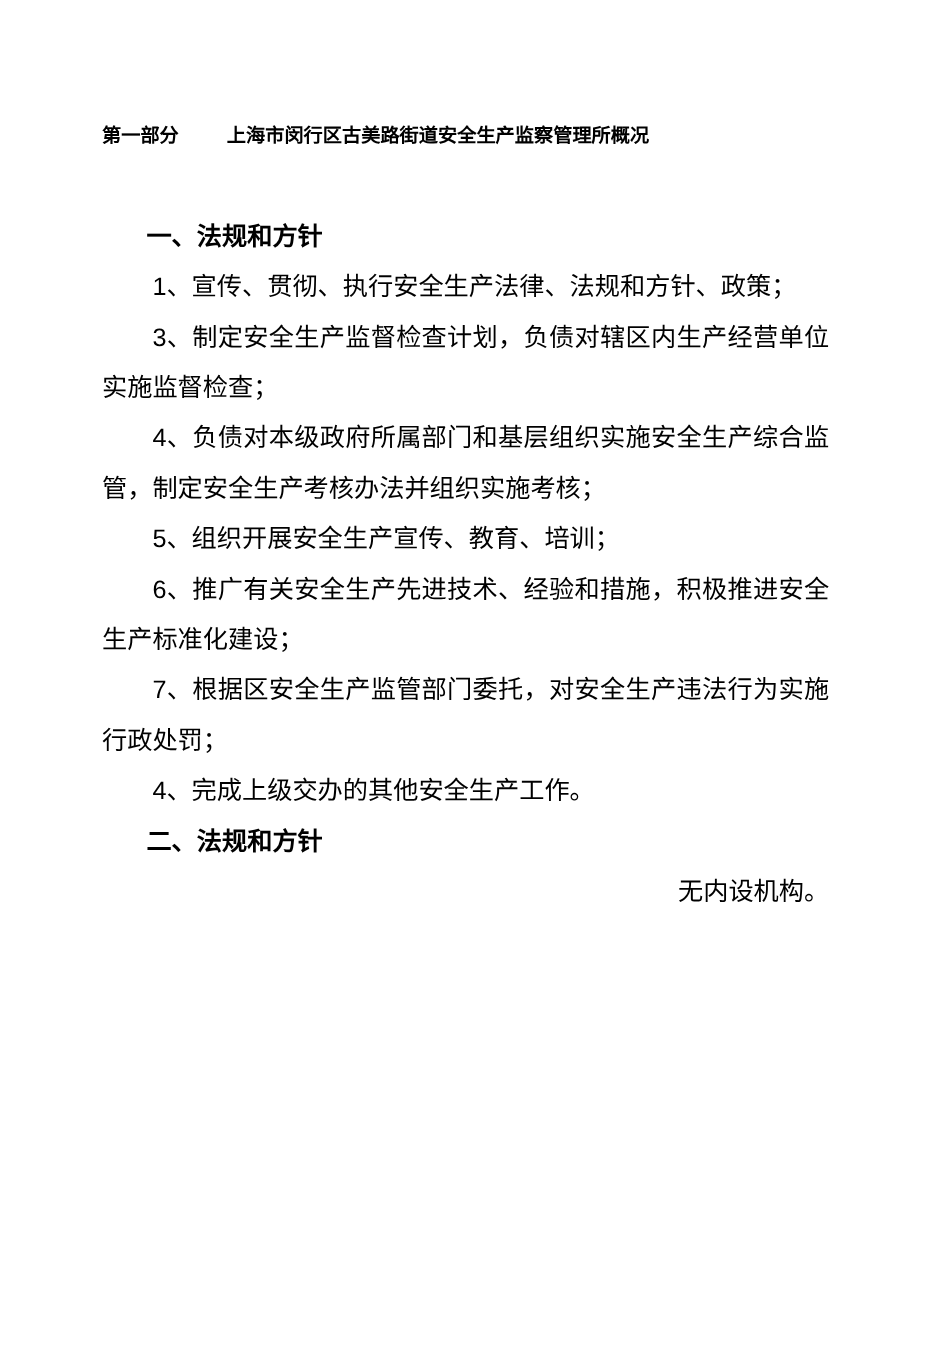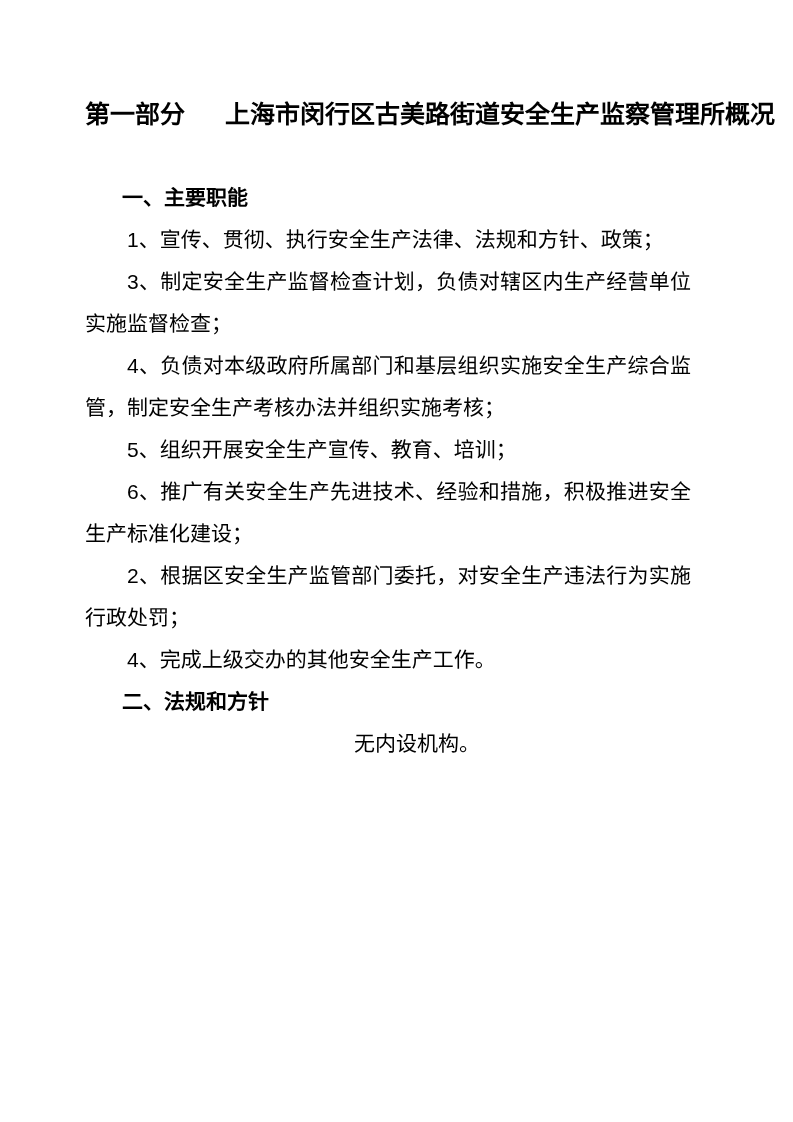--- a/index.html
+++ b/index.html
@@ -23,61 +23,61 @@
     font-size: 21px;
     line-height: 42px;
   }
   .doc-page p {
     margin: 0;
     padding: 0;
   }
   .doc-title {
     text-align: left;
     font-weight: 700;
-    font-size: 25px;
+    font-size: 16px;
     white-space: nowrap;
   }
   .title-gap {
     display: inline-block;
     width: 40px;
   }
   .blank-line {
     height: 42px;
   }
   .sec-heading {
     font-weight: 700;
     text-indent: 37px;
   }
   .para {
     text-indent: 42px;
     text-align: justify;
   }
   .para-wide {
     text-indent: 58px;
-    text-align: center;
+    text-align: right;
   }
 </style>
 </head>
 <body>
 
 <div class="doc-page">
 
   <p class="doc-title">
     <span>第一部分</span><span class="title-gap"></span><span>上海市闵行区古美路街道安全生产监察管理所概况</span>
   </p>
 
   <div class="blank-line"></div>
 
-  <p class="sec-heading">一、主要职能</p>
+  <p class="sec-heading">一、法规和方针</p>
 
   <p class="para">1、宣传、贯彻、执行安全生产法律、法规和方针、政策；</p>
   <p class="para">3、制定安全生产监督检查计划，负债对辖区内生产经营单位实施监督检查；</p>
   <p class="para">4、负债对本级政府所属部门和基层组织实施安全生产综合监管，制定安全生产考核办法并组织实施考核；</p>
   <p class="para">5、组织开展安全生产宣传、教育、培训；</p>
   <p class="para">6、推广有关安全生产先进技术、经验和措施，积极推进安全生产标准化建设；</p>
-  <p class="para">2、根据区安全生产监管部门委托，对安全生产违法行为实施行政处罚；</p>
+  <p class="para">7、根据区安全生产监管部门委托，对安全生产违法行为实施行政处罚；</p>
   <p class="para">4、完成上级交办的其他安全生产工作。</p>
 
   <p class="sec-heading">二、法规和方针</p>
 
   <p class="para para-wide">无内设机构。</p>
 
 </div>
 
 </body></html>

